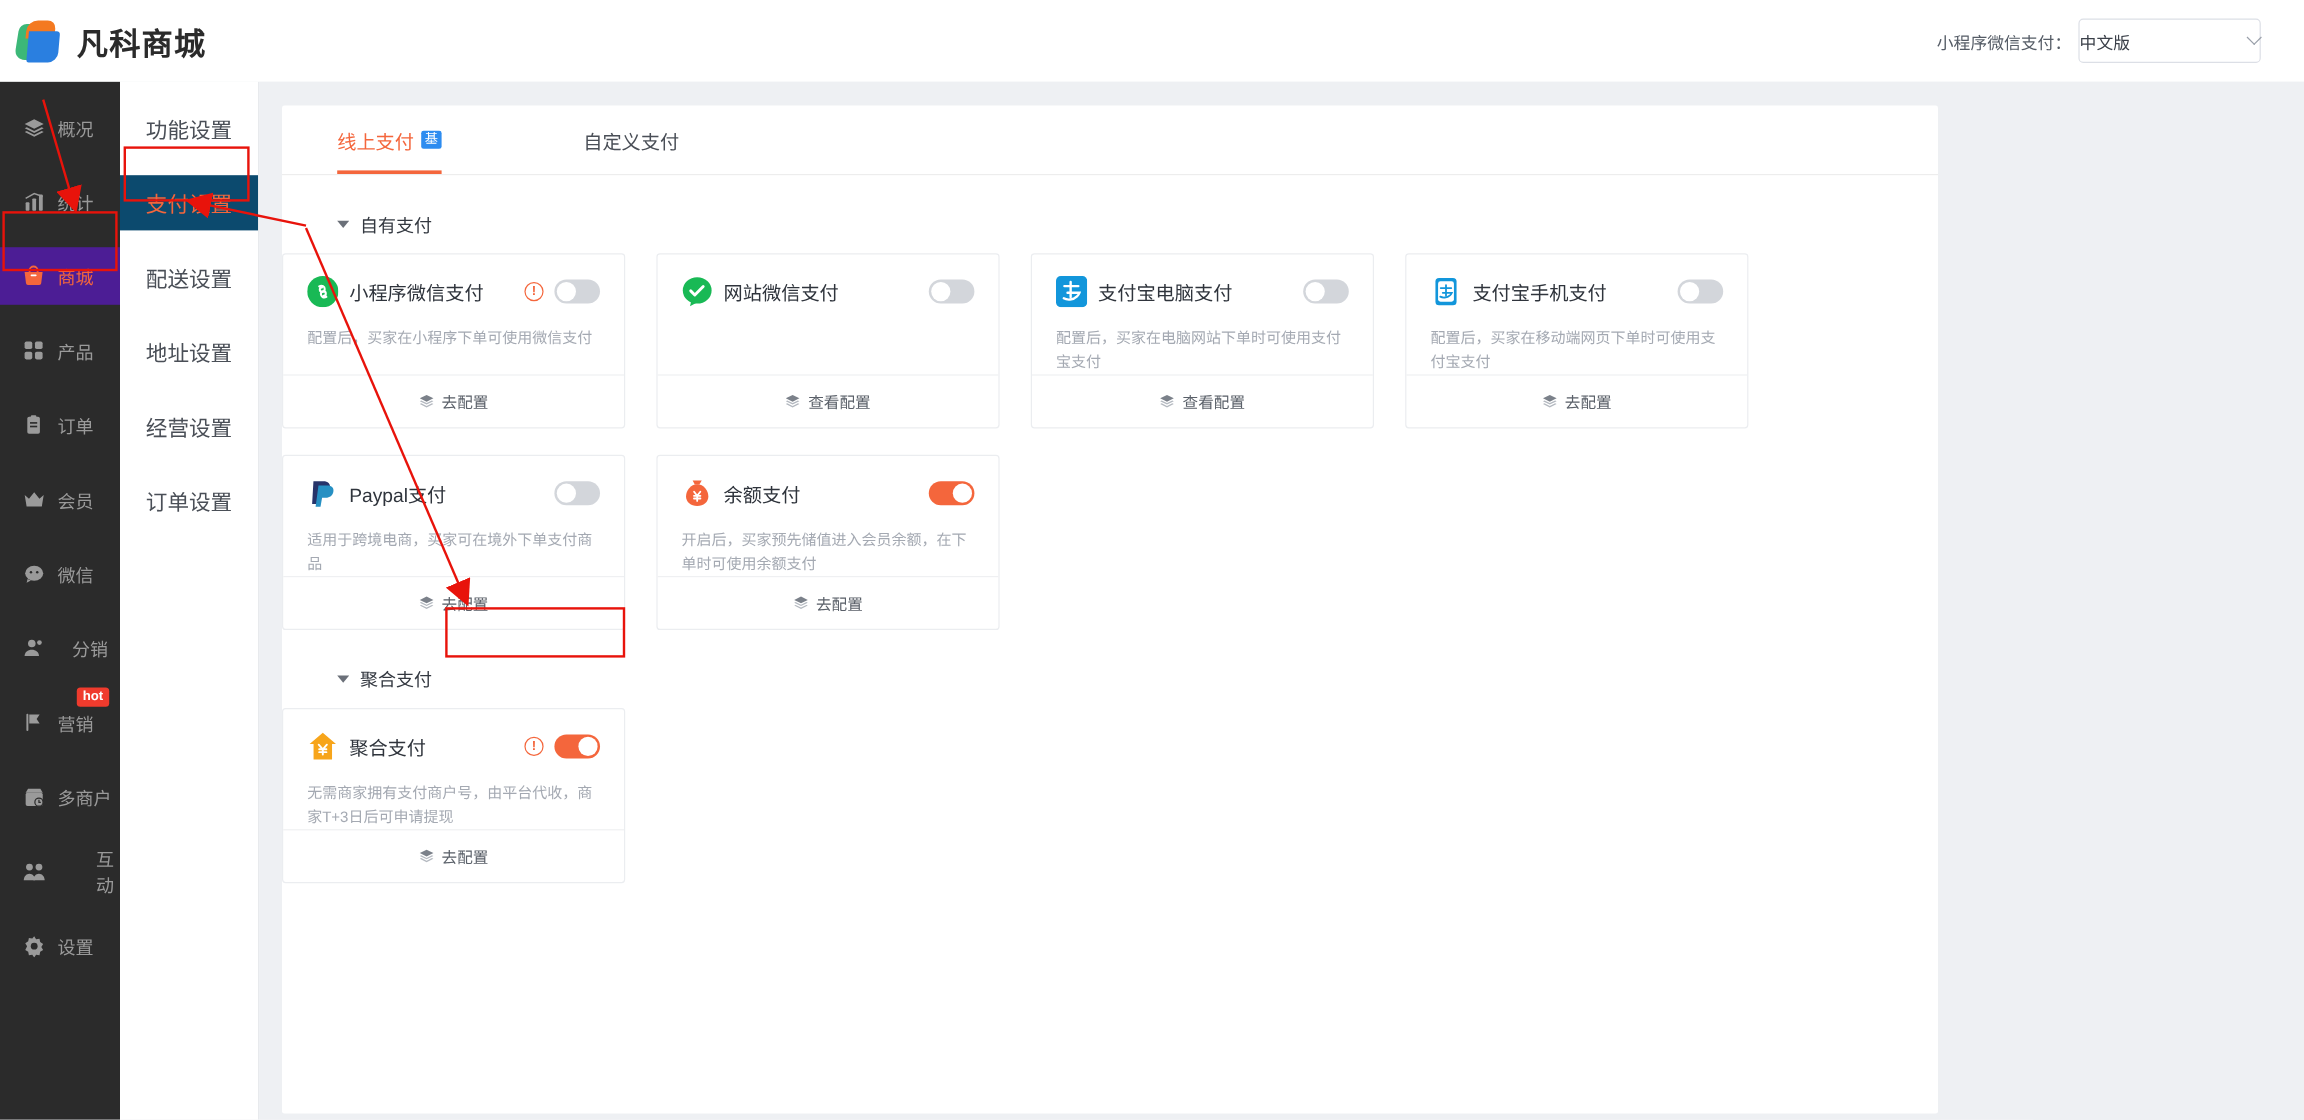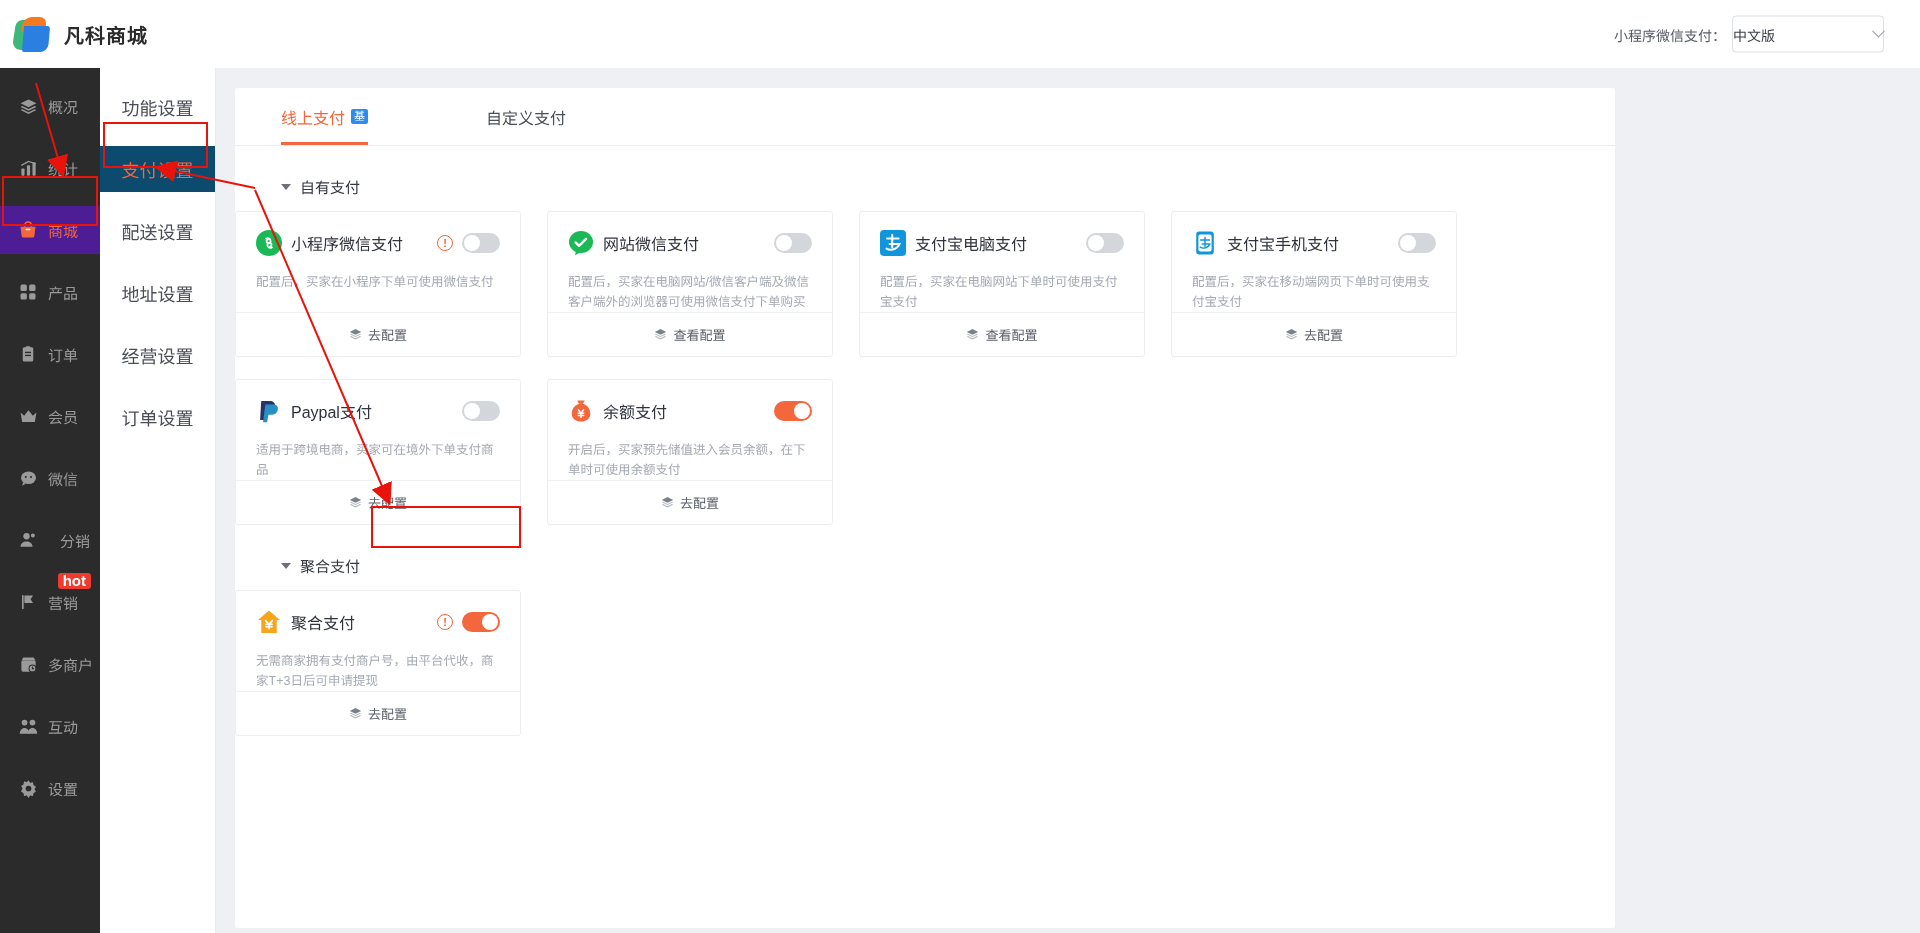--- a/index.html
+++ b/index.html
@@ -37,21 +37,21 @@
     transform: skewX(-6deg);
   }
   .logo-blue {
     position: absolute; left: 9px; top: 10px;
     width: 26px; height: 26px;
     background: #2a7fe0;
     border-radius: 0 3px 8px 2px;
     transform: skewX(-5deg);
   }
   .logo-text {
-    font-size: 20px; font-weight: 700; color: #2b2b2b; letter-spacing: 1px;
+    font-size: 26px; font-weight: 700; color: #2b2b2b; letter-spacing: 1px;
   }
   .lang-wrap {
     position: absolute; right: 36px; top: 50%; transform: translateY(-50%);
     display: flex; align-items: center;
   }
   .lang-label { font-size: 14px; color: #555c66; margin-right: 6px; }
   .lang-select {
     width: 152px; height: 37px;
     border: 1px solid #dcdfe6; border-radius: 4px;
     background: #fff;
@@ -89,21 +89,21 @@
     flex: none;
   }
   .nav-item .nav-ico svg { display: block; }
   .nav-item.active {
     background: #4c1d95;
     color: #f4663c;
   }
   .hot-badge {
     position: absolute; right: 9px; top: -5px;
     background: #ef3b2d; color: #fff;
-    font-size: 15px; font-weight: 700;
+    font-size: 11px; font-weight: 700;
     padding: 0px 5px 1px; border-radius: 3px;
     line-height: 15px;
   }
 
   
   .subnav {
     position: absolute; top: 68px; left: 100px;
     width: 116px; height: 865px;
     background: #ffffff;
     border-right: 1px solid #e8eaed;
@@ -374,21 +374,21 @@
       <span class="nav-ico">
         <svg width="19" height="19" viewBox="0 0 24 24">
           <rect x="3" y="7" width="18" height="14" rx="2" fill="#9a9a9a"></rect>
           <path d="M3 7 L5.5 3 h13 L21 7" fill="#9a9a9a"></path>
           <circle cx="17" cy="17" r="4.3" fill="#9a9a9a" stroke="#2b2b2b" stroke-width="1.3"></circle>
           <path d="M17 14.6v2.6h2" stroke="#2b2b2b" stroke-width="1.3" fill="none"></path>
         </svg>
       </span>
       <span>多商户</span>
     </div>
-    <div class="nav-item" style="margin-top: 14px;">
+    <div class="nav-item" style="margin-top: 14px; gap: 32px;">
       <span class="nav-ico">
         <svg width="19" height="19" viewBox="0 0 24 24">
           <circle cx="7" cy="7" r="3.6" fill="#9a9a9a"></circle>
           <circle cx="17" cy="7" r="3.6" fill="#9a9a9a"></circle>
           <path fill="#9a9a9a" d="M1 21c0-4 2.7-7 6-7s6 3 6 7z"></path>
           <path fill="#9a9a9a" d="M11 21c0-4 2.7-7 6-7s6 3 6 7z"></path>
         </svg>
       </span>
       <span>互动</span>
     </div>
@@ -476,21 +476,20 @@
                   <path d="M8 21l-1 4.2 5-2.8z" fill="#19b955"></path>
                   <path d="M7.6 12.4l3.4 3.4 7-7" stroke="#fff" stroke-width="2.4" fill="none" stroke-linecap="round" stroke-linejoin="round"></path>
                 </svg>
               </span>
            <span class="card-title">网站微信支付</span>
 
            <span class="toggle">
                 <span class="knob"></span>
               </span>
          </div>
-         <div class="card-desc">配置后，买家在电脑网站/微信客户端及微信客户端外的浏览器可使用微信支付下单购买</div>
          <div class="card-foot">
            <span class="stack-ico">
                 <svg width="13" height="13" viewBox="0 0 24 24">
                   <path fill="#7b818a" d="M12 2 1.5 7.2 12 12.4 22.5 7.2z"></path>
                   <path fill="#b4b9c0" d="M1.5 11.6 12 16.8l10.5-5.2-2.3-1.1L12 14.6 3.8 10.5z"></path>
                   <path fill="#b4b9c0" d="M1.5 16 12 21.2 22.5 16l-2.3-1.1L12 19 3.8 14.9z"></path>
                 </svg>
               </span>
            <span>查看配置</span>
          </div>

